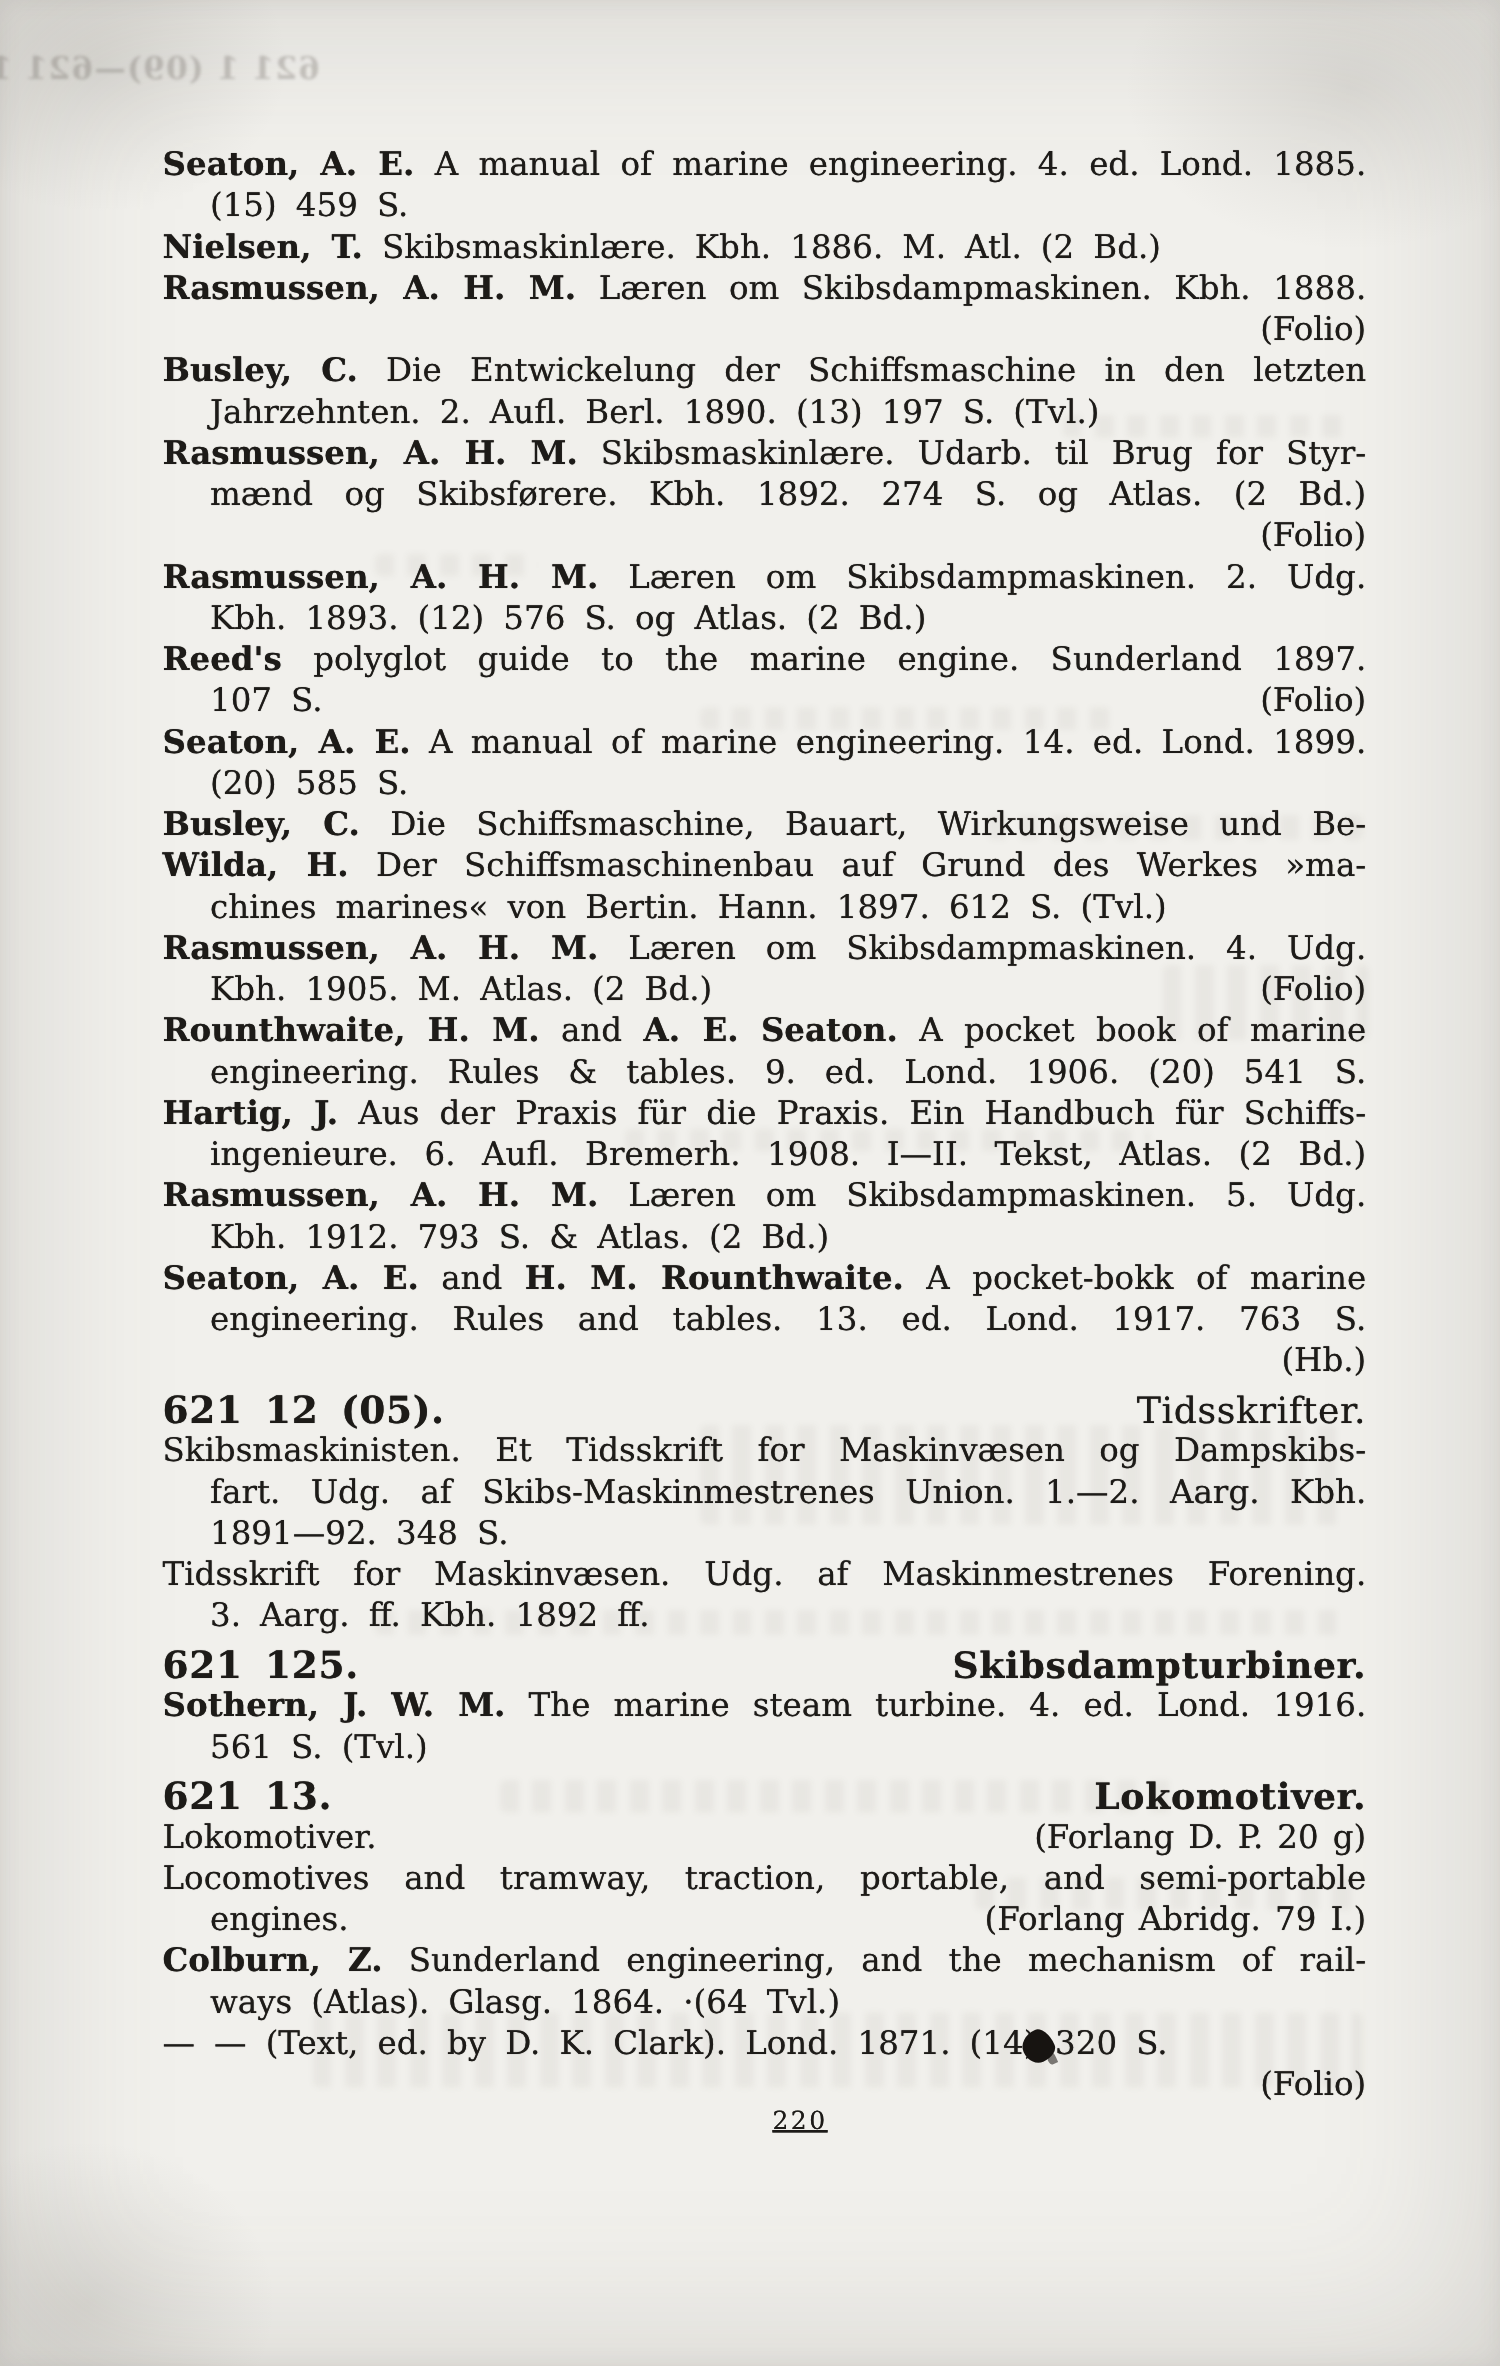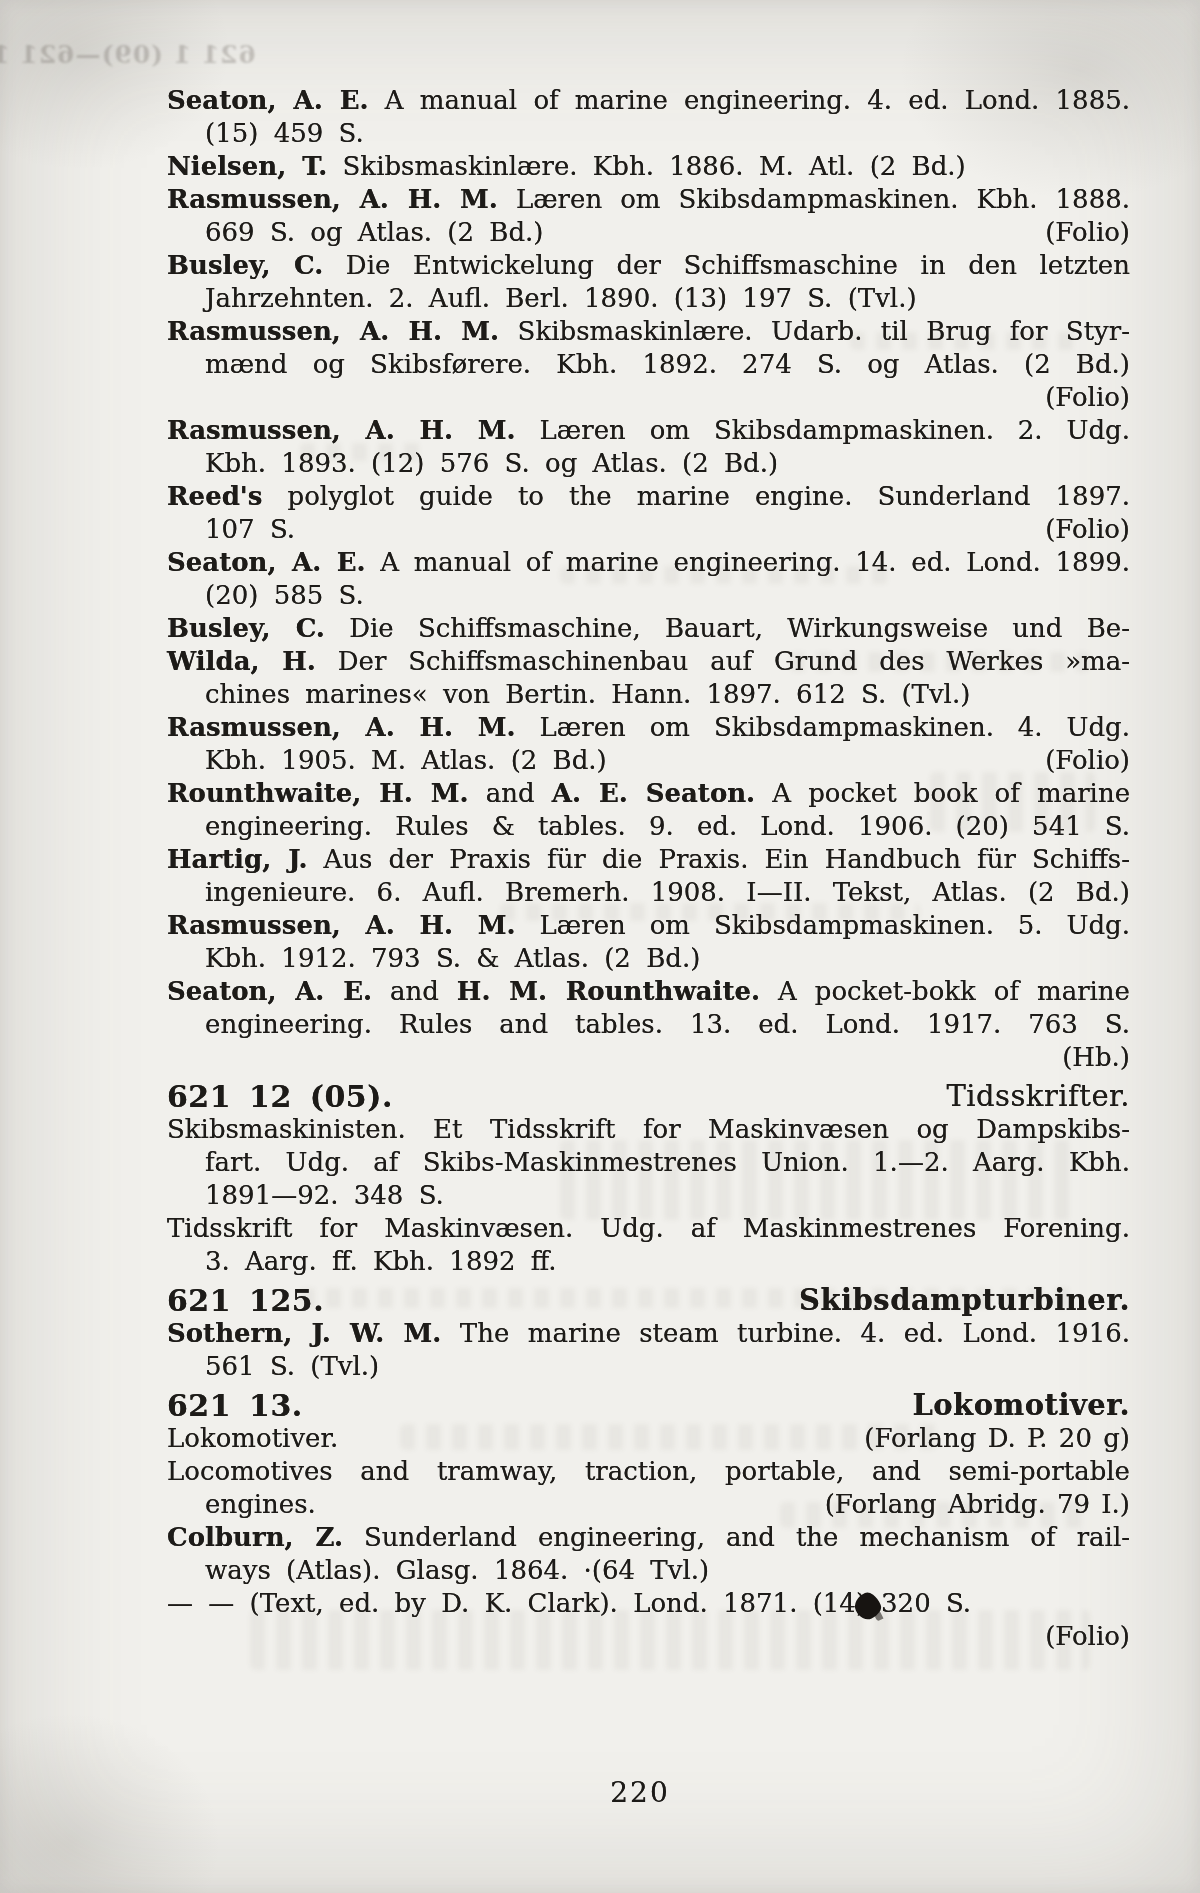--- a/index.html
+++ b/index.html
@@ -19,44 +19,44 @@
     position:absolute;top:40px;left:36px;width:220px;height:40px;
     font-size:25px;font-weight:bold;letter-spacing:1px;white-space:nowrap;
     color:rgba(108,104,96,.32);transform:scaleX(-1);filter:blur(1.2px);
   }
   .smudge{
     position:absolute;pointer-events:none;opacity:.45;filter:blur(2.5px);border-radius:5px;
     background:repeating-linear-gradient(90deg, rgba(123,118,108,.17) 0 15px, rgba(123,118,108,0) 15px 26px);
   }
   
   .bib{
-    position:absolute;left:130px;top:84px;width:963px;
-    font-size:26px;text-shadow:0 0 .55px rgba(29,27,24,.85);margin-left:37px;
+    position:absolute;left:130px;top:116px;width:963px;
+    font-size:26px;text-shadow:0 0 .55px rgba(29,27,24,.85);
   }
   .bline{position:relative;height:33px;line-height:33px;word-spacing:7px;white-space:nowrap;}
   .bline .main{display:inline;}
   .bline.justify .main{
     display:block;width:100%;white-space:nowrap;word-spacing:2px;
     text-align:justify;text-align-last:justify;
   }
   .bline.indent{padding-left:38px;}
   .bline .right{position:absolute;right:0;top:0;word-spacing:3px;}
   .bline.heading{font-weight:bold;font-size:30px;margin-top:6px;letter-spacing:.5px;}
   .bline.heading .right{font-size:29px;}
   b{font-weight:700;}
   .blot{
     display:inline-block;width:25px;height:26px;background:#171411;
     border-radius:62% 38% 55% 45% / 48% 66% 34% 52%;
     vertical-align:-7px;margin-left:-11px;margin-right:1px;
     transform:rotate(-24deg);
     box-shadow:6px 14px 0 -9px rgba(23,20,17,.55);
   }
   .pagenum{
-    position:absolute;top:1776px;left:560px;width:160px;text-align:center;
-    font-size:28px;letter-spacing:2px;text-shadow:0 0 .5px rgba(29,27,24,.85);
+    position:absolute;top:1684px;left:560px;width:160px;text-align:center;
+    font-size:20px;letter-spacing:2px;text-shadow:0 0 .5px rgba(29,27,24,.85);text-decoration:underline;
   }
 </style>
 </head>
 <body>
 
 <div class="page">
 
   <div class="corner-shade" style="right:-60px;top:-60px;width:360px;height:260px;"></div>
   <div class="corner-shade" style="left:-70px;top:-70px;width:300px;height:240px;"></div>
   <div class="corner-shade" style="left:-80px;bottom:-80px;width:300px;height:260px;"></div>
@@ -77,21 +77,21 @@
 
   <div class="bib">
       <div class="bline justify">
         <span class="main"><b>Seaton, A. E.</b><span> A manual of marine engineering. 4. ed. Lond. 1885.</span></span>
       </div>
       <div class="bline indent"><span class="main"><span>(15) 459 S.</span></span></div>
       <div class="bline"><span class="main"><b>Nielsen, T.</b><span> Skibsmaskinlære. Kbh. 1886. M. Atl. (2 Bd.)</span></span></div>
       <div class="bline justify">
         <span class="main"><b>Rasmussen, A. H. M.</b><span> Læren om Skibsdampmaskinen. Kbh. 1888.</span></span>
       </div>
-      <div class="bline indent"><span class="main"><span>669 S. og Atlas. (2 Bd.)</span></span><span class="right">(Folio)</span></div>
+      <div class="bline indent"><span class="right">(Folio)</span></div>
       <div class="bline justify">
         <span class="main"><b>Busley, C.</b><span> Die Entwickelung der Schiffsmaschine in den letzten</span></span>
       </div>
       <div class="bline indent"><span class="main"><span>Jahrzehnten. 2. Aufl. Berl. 1890. (13) 197 S. (Tvl.)</span></span></div>
       <div class="bline justify">
         <span class="main"><b>Rasmussen, A. H. M.</b><span> Skibsmaskinlære. Udarb. til Brug for Styr-</span></span>
       </div>
       <div class="bline indent justify">
         <span class="main"><span>mænd og Skibsførere. Kbh. 1892. 274 S. og Atlas. (2 Bd.)</span></span>
       </div>

